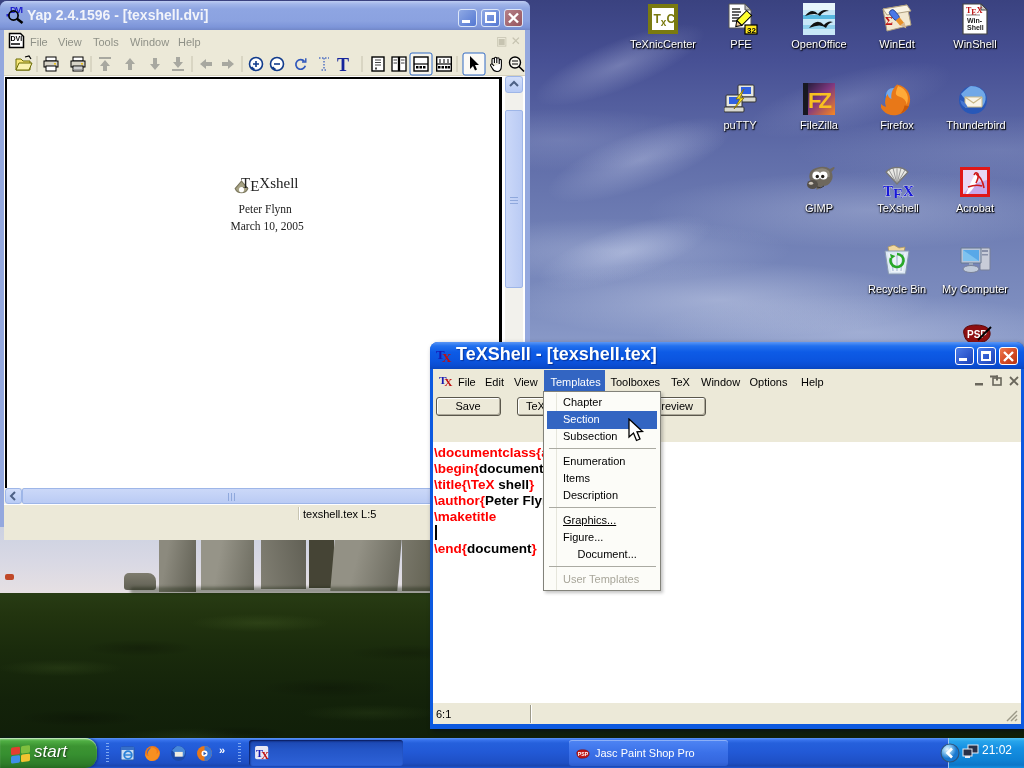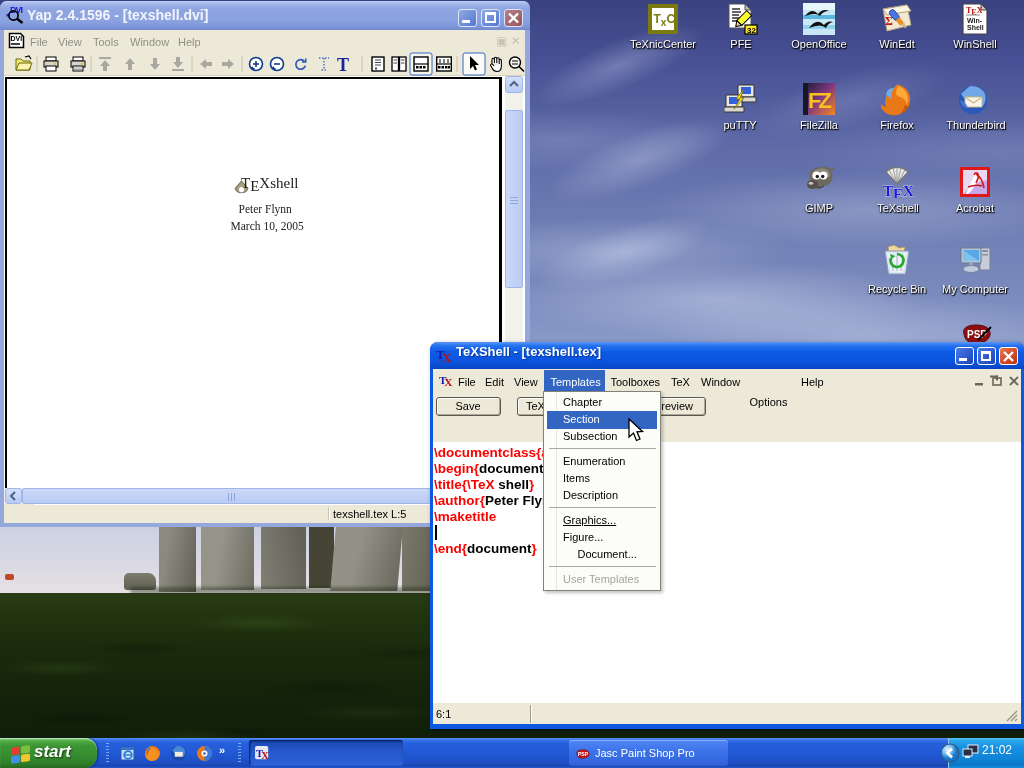--- a/index.html
+++ b/index.html
@@ -74,21 +74,21 @@
     background:linear-gradient(to bottom,#8ED381 0px,#4FAE43 3px,#3C9432 8px,#379030 16px,#2E7C29 26px,#256B21 30px);
     box-shadow:inset 0 1px 1px rgba(255,255,255,.5), 1px 0 3px rgba(0,20,80,.6);">
     <svg width="24" height="24" viewBox="0 0 24 24" style="position:absolute;left:9px;top:4px;">
       <g transform="skewY(-8) translate(0,3)">
       <rect x="2" y="3" width="9" height="7.5" rx="1.5" fill="#E33E30"></rect>
       <rect x="12" y="3" width="9" height="7.5" rx="1.5" fill="#7FBF3F"></rect>
       <rect x="2" y="11.5" width="9" height="7.5" rx="1.5" fill="#3F8FE8"></rect>
       <rect x="12" y="11.5" width="9" height="7.5" rx="1.5" fill="#F2C430"></rect>
       </g>
     </svg>
-    <span style="position:absolute;left:34px;top:4px;font-size:17px;font-weight:bold;font-style:italic;color:#fff;text-shadow:1px 1px 2px rgba(0,0,0,.6);">start</span>
+    <span style="position:absolute;left:34px;top:4px;font-size:17px;font-weight:normal;font-style:italic;color:#fff;text-shadow:1px 1px 2px rgba(0,0,0,.6);">start</span>
   </div>
 
   <div style="position:absolute;left:106px;top:5px;width:3px;height:20px;background:repeating-linear-gradient(to bottom,#7FA8F2 0,#7FA8F2 1px,transparent 1px,transparent 3px);"></div>
   <div style="position:absolute;left:238px;top:5px;width:3px;height:20px;background:repeating-linear-gradient(to bottom,#7FA8F2 0,#7FA8F2 1px,transparent 1px,transparent 3px);"></div>
 
   <div id="ql">
     <svg width="17" height="17" viewBox="0 0 17 17" style="position:absolute;left:120px;top:7px;">
       <rect x="1" y="2" width="13" height="13" rx="1" fill="#C8DCF4" stroke="#2858A8" stroke-width="1"></rect>
       <rect x="1" y="2" width="13" height="3" fill="#3870C8"></rect>
       <circle cx="8" cy="10" r="3.8" fill="none" stroke="#2880D8" stroke-width="1.8"></circle>
@@ -351,37 +351,37 @@
       <div style="position:absolute;left:1px;top:0;width:17px;height:16px;border-radius:3px;border:1px solid #9EB6E8;background:linear-gradient(to bottom,#D3DFFA,#B8CBF5);">
         <svg width="15" height="14">
             <path d="M9 3 L5 7 L9 11" stroke="#4D6185" stroke-width="2" fill="none"></path>
           </svg>
       </div>
       <div style="position:absolute;left:18px;top:0;width:458px;height:16px;border-radius:2px;border:1px solid #9EB6E8;background:linear-gradient(to bottom,#CBD8F8,#BACBF4);">
         <div style="position:absolute;left:205px;top:4px;width:1px;height:8px;background:#8FA8DC;box-shadow:3px 0 0 #8FA8DC,6px 0 0 #8FA8DC;"></div>
       </div>
     </div>
 
-    <div style="position:absolute;left:0;top:474px;width:521px;height:18px;background:#ECE9D8;border-top:1px solid #fff;font-size:11px;color:#000;margin-left:30px;">
+    <div style="position:absolute;left:0;top:474px;width:521px;height:36px;background:#ECE9D8;border-top:1px solid #fff;font-size:11px;color:#000;">
       <div style="position:absolute;left:294px;top:2px;width:1px;height:13px;background:#C8C5B2;box-shadow:1px 0 0 #fff;"></div>
       <span style="position:absolute;left:299px;top:3px;">texshell.tex L:5</span>
     </div>
   </div>
 </div>
 
 <div class="win" id="texshell" style="left:430px;top:342px;width:594px;height:387px;">
   <div style="position:absolute;left:0;top:0;width:100%;height:100%;background:#0C59E0;border-radius:8px 8px 0 0;box-shadow:2px 2px 5px rgba(0,0,30,0.45);"></div>
 
   <div style="position:absolute;left:0;top:0;width:594px;height:27px;border-radius:8px 8px 0 0;
     background:linear-gradient(to bottom,#5A96F6 0px,#2270EE 4px,#0D5BE6 10px,#0B54DE 19px,#0A4CD0 24px,#0845BE 27px);">
     <svg width="17" height="16" viewBox="0 0 17 16" style="position:absolute;left:6px;top:5px;">
       <text x="0" y="12" font-size="13" font-weight="bold" fill="#1818B0" font-family="Liberation Serif">T</text>
       <text x="6" y="15" font-size="13" font-weight="bold" fill="#C01010" font-family="Liberation Serif">X</text>
     </svg>
-    <span style="position:absolute;left:26px;top:2px;font-size:13px;font-weight:bold;color:#fff;text-shadow:1px 1px 1px rgba(0,20,90,.5);">TeXShell - [texshell.tex]</span>
+    <span style="position:absolute;left:26px;top:2px;font-size:18px;font-weight:bold;color:#fff;text-shadow:1px 1px 1px rgba(0,20,90,.5);">TeXShell - [texshell.tex]</span>
 
     <div style="position:absolute;left:525px;top:5px;width:19px;height:18px;border-radius:3px;border:1px solid #fff;background:linear-gradient(135deg,#4D7CE8 0%,#2D57CC 60%,#1E44B4);">
       <div style="position:absolute;left:3px;bottom:3px;width:8px;height:3px;background:#fff;"></div>
     </div>
     <div style="position:absolute;left:547px;top:5px;width:19px;height:18px;border-radius:3px;border:1px solid #fff;background:linear-gradient(135deg,#4D7CE8 0%,#2D57CC 60%,#1E44B4);">
       <div style="position:absolute;left:3px;top:3px;width:10px;height:10px;border:2px solid #fff;border-top-width:3px;"></div>
     </div>
     <div style="position:absolute;left:569px;top:5px;width:19px;height:18px;border-radius:3px;border:1px solid #fff;background:linear-gradient(135deg,#EE7A50 0%,#D9512A 45%,#B83410);">
       <svg width="17" height="17">
           <path d="M4 4 L13 13 M13 4 L4 13" stroke="#fff" stroke-width="2.4"></path>
@@ -396,21 +396,21 @@
         <text x="0" y="12" font-size="13" font-weight="bold" fill="#1818B0" font-family="Liberation Serif">T</text>
         <text x="6" y="15" font-size="13" font-weight="bold" fill="#C01010" font-family="Liberation Serif">X</text>
       </svg>
       <span style="position:absolute;left:25px;top:7px;">File</span>
       <span style="position:absolute;left:52px;top:7px;">Edit</span>
       <span style="position:absolute;left:81px;top:7px;">View</span>
       <div style="position:absolute;left:110.5px;top:1px;height:21px;width:61px;background:#3365C2;color:#fff;padding:6px 0 0 7px;">Templates</div>
       <span style="position:absolute;left:177.5px;top:7px;">Toolboxes</span>
       <span style="position:absolute;left:238px;top:7px;">TeX</span>
       <span style="position:absolute;left:268px;top:7px;">Window</span>
-      <span style="position:absolute;left:316.5px;top:7px;margin-top:20px;">Options</span>
+      <span style="position:absolute;left:316.5px;top:7px;">Options</span>
       <span style="position:absolute;left:368px;top:7px;">Help</span>
 
       <svg width="48" height="14" viewBox="0 0 48 14" style="position:absolute;left:540px;top:5px;">
         <rect x="2" y="9" width="8" height="2.5" fill="#6A675C"></rect>
         <rect x="20" y="4" width="8" height="7" fill="none" stroke="#6A675C" stroke-width="1.6"></rect>
         <rect x="17" y="1.5" width="8" height="2" fill="#6A675C"></rect>
           <rect x="23" y="1.5" width="2" height="5" fill="#6A675C"></rect>
         <path d="M37 3 L45 11 M45 3 L37 11" stroke="#6A675C" stroke-width="1.8"></path>
       </svg>
     </div>

